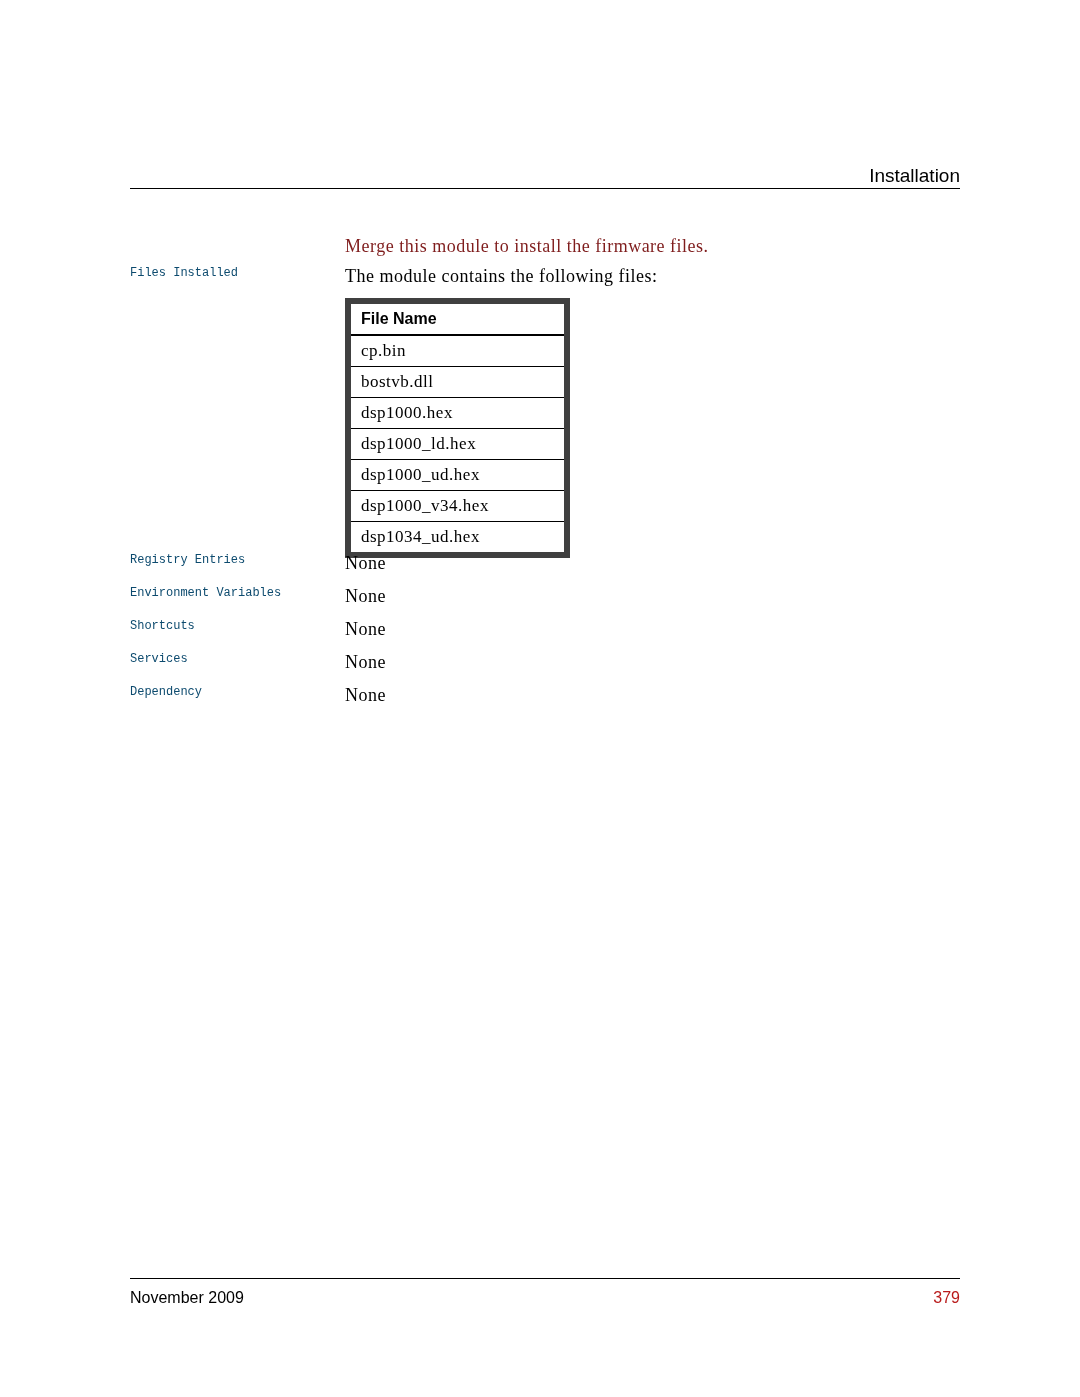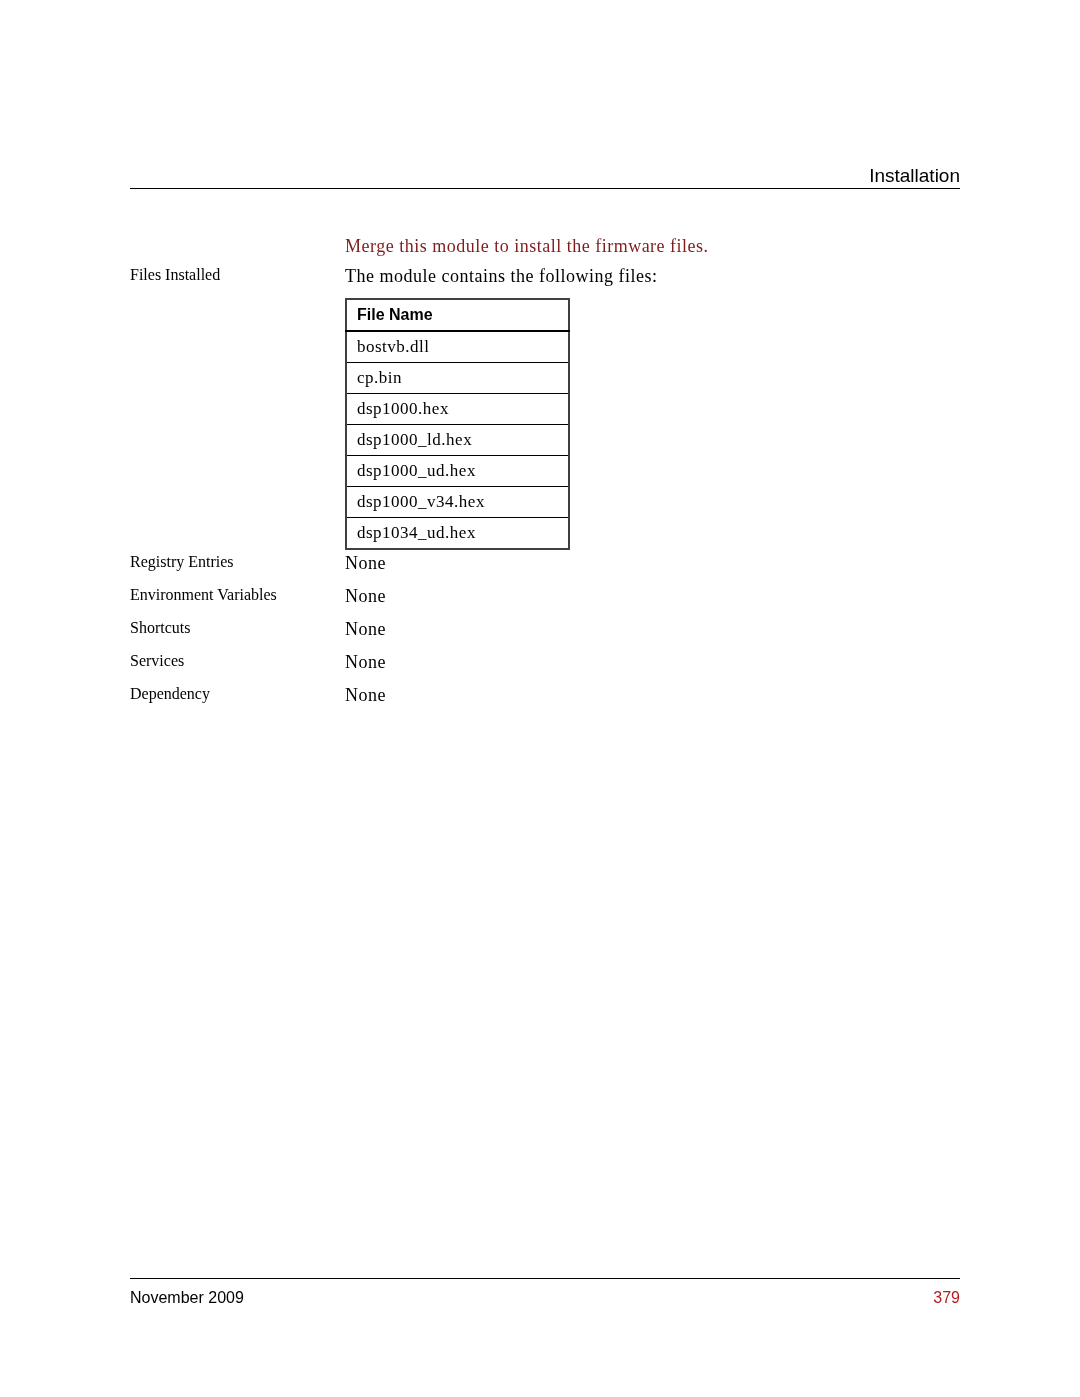--- a/index.html
+++ b/index.html
@@ -49,41 +49,41 @@
       top: 236px;
       left: 345px;
       font-family: Georgia, 'Times New Roman', serif;
       font-size: 18px;
       letter-spacing: 0.5px;
       color: #7f1d1d;
     }
     .row-label {
       position: absolute;
       left: 130px;
-      font-family: Liberation Serif, serif;
-      font-size: 16px;
-      color: #000000;
+      font-family: Liberation Mono, monospace;
+      font-size: 12px;
+      color: #0c4a6e;
     }
     .row-value {
       position: absolute;
       left: 345px;
       font-family: Georgia, 'Times New Roman', serif;
       font-size: 18px;
       letter-spacing: 0.5px;
       color: #000;
     }
     .files-label { top: 266px; }
     .files-value { top: 266px; }
     .file-table {
       position: absolute;
       top: 298px;
       left: 345px;
       width: 225px;
       border-collapse: collapse;
-      border: 2px solid #404040;
+      border: 6px solid #404040;
     }
     .file-table th {
       text-align: left;
       font-family: Arial, Helvetica, sans-serif;
       font-weight: bold;
       font-size: 16px;
       padding: 6px 10px;
       border: 1px solid #000;
       border-bottom: 2.5px solid #000;
     }
@@ -144,24 +144,24 @@
   <div class="row-value files-value">The module contains the following files:</div>
 
   <table class="file-table">
     <thead>
       <tr>
         <th>File Name</th>
       </tr>
     </thead>
     <tbody>
       <tr>
-          <td>bostvb.dll</td>
+          <td>cp.bin</td>
         </tr>
       <tr>
-          <td>cp.bin</td>
+          <td>bostvb.dll</td>
         </tr>
       <tr>
           <td>dsp1000.hex</td>
         </tr>
       <tr>
           <td>dsp1000_ld.hex</td>
         </tr>
       <tr>
           <td>dsp1000_ud.hex</td>
         </tr>

